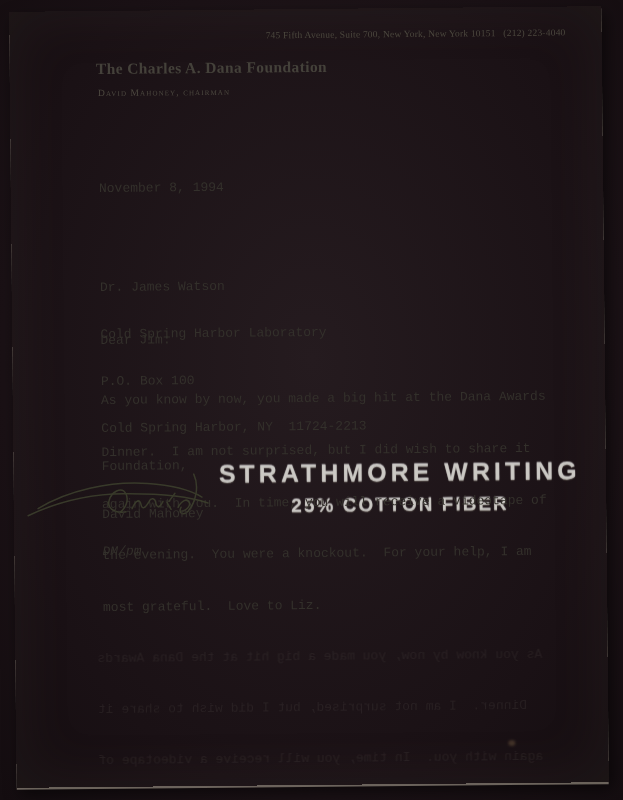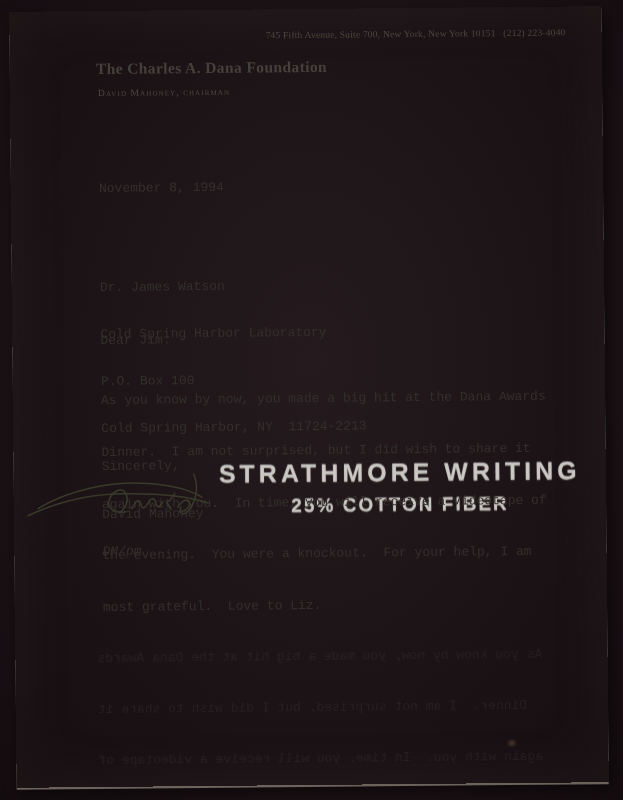--- a/index.html
+++ b/index.html
@@ -88,21 +88,21 @@
   <div class="abs mono salutation">Dear Jim:</div>
 
   <div class="abs mono body-block">
     <div>As you know by now, you made a big hit at the Dana Awards</div>
     <div>Dinner.  I am not surprised, but I did wish to share it</div>
     <div>again with you.  In time, you will receive a videotape of</div>
     <div>the evening.  You were a knockout.  For your help, I am</div>
     <div>most grateful.  Love to Liz.</div>
   </div>
 
-  <div class="abs mono closing">Sincerely,</div>
+  <div class="abs mono closing">Foundation,</div>
 
   <svg class="abs sig-svg" width="210" height="62" viewBox="0 0 210 62">
     <g fill="none" stroke="#3c3f2d" stroke-width="1.5" stroke-linecap="round" opacity="0.9">
       <path d="M2,48 C30,35 62,27 98,27 C132,27 162,30 182,37"></path>
       <path d="M12,41 C42,23 84,14 122,17 C148,19 166,25 176,31"></path>
       <path d="M100,45 C90,47 81,42 83,34 C85,25 96,19 100,27 C103,33 100,42 93,46"></path>
       <path d="M106,42 C110,33 114,32 115,38 C116,43 119,42 123,35 C125,31 129,31 130,37 C131,42 134,41 137,35"></path>
       <path d="M141,36 L145,43"></path>
       <path d="M149,27 L143,35"></path>
       <path d="M152,41 C156,34 161,32 163,36 C165,39 161,44 156,45"></path>

